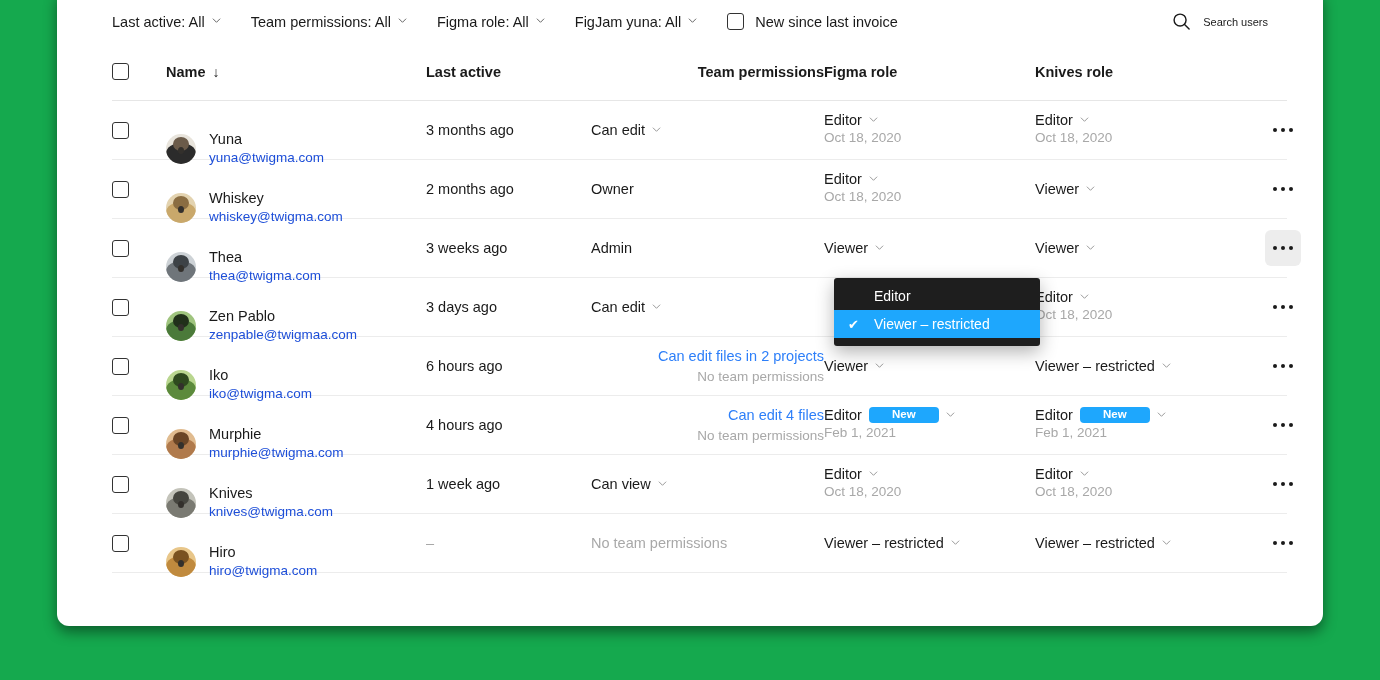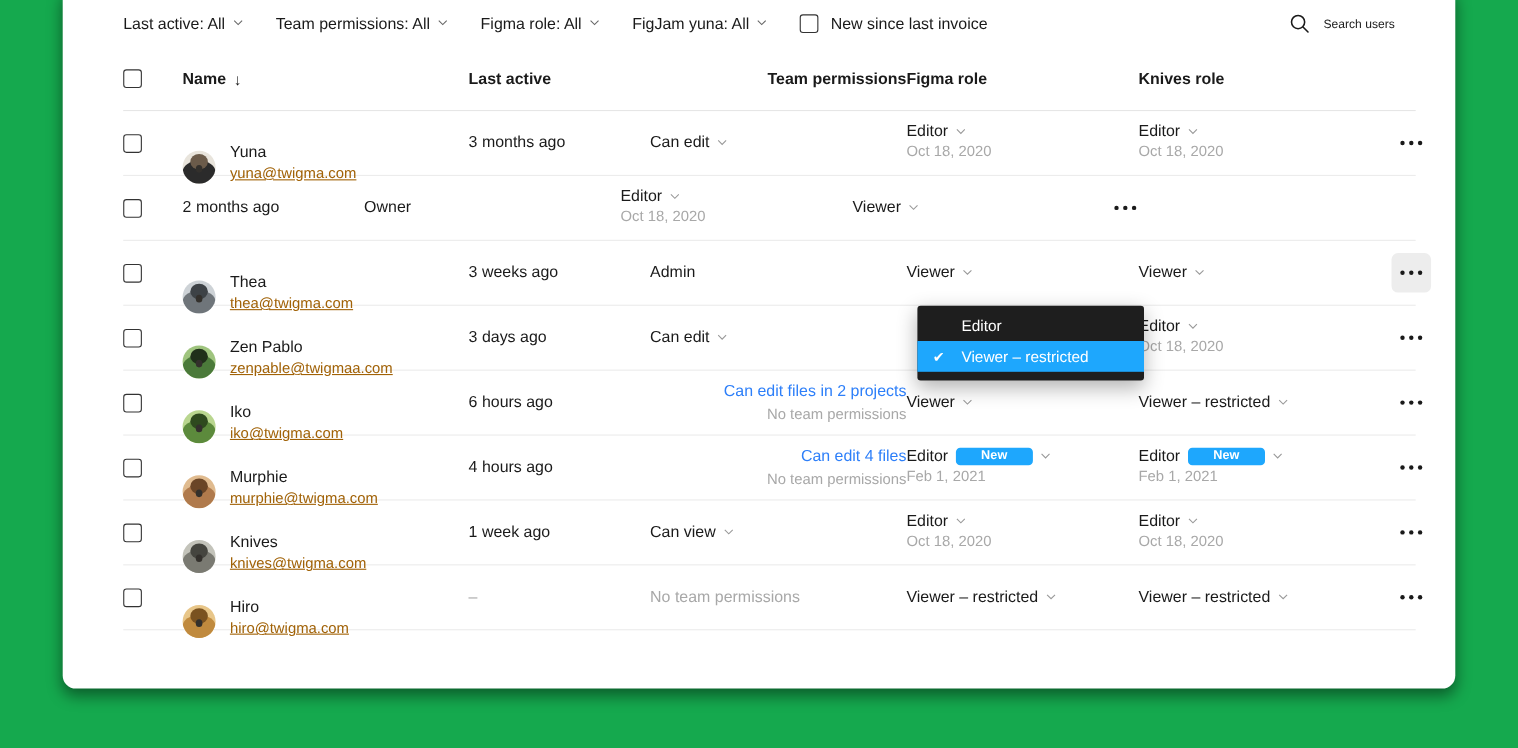--- a/index.html
+++ b/index.html
@@ -68,29 +68,29 @@
   .c-team  { width: 233px; flex: none; text-align: right; }
   .c-figma { width: 211px; flex: none; }
   .c-figjam{ width: 212px; flex: none; }
   .c-more  { flex: 1; display: flex; justify-content: flex-start; }
   .th {
     font-size: 14.5px; font-weight: bold; color: #1a1a1a;
   }
   .th.namecol { display:flex; align-items:center; gap:7px; }
   .arrow-down { font-size: 14px; font-weight: normal; }
   
-  .namecell { display: flex; align-items: flex-end; gap: 13px; margin-top: 37px; }
+  .namecell { display: flex; align-items: center; gap: 13px; margin-top: 37px; }
   .avatar {
     width: 30px; height: 30px; border-radius: 50%; flex: none;
     position: relative; overflow: hidden;
     background: #c9c2b6;
   }
   .avatar .a1,.avatar .a2,.avatar .a3 { position:absolute; }
   .nm { font-size: 14.5px; color: #1a1a1a; line-height: 1.35; }
-  .em { font-size: 13.5px; color: #a16207; line-height: 1.35; text-decoration: underline; }
+  .em { font-size: 13.5px; color: #1d4ed8; line-height: 1.35; }
   .txt { font-size: 14.5px; color: #1a1a1a; }
   .txt.grey { color: #a8a8a8; }
   .sub { font-size: 13.5px; color: #a8a8a8; line-height: 1.45; }
   .link { font-size: 14.5px; color: #2d7ff9; cursor: pointer; line-height:1.45;}
   .roleline { display: flex; align-items: center; gap: 7px; }
   .role { font-size: 14.5px; color: #1a1a1a; }
   .role.grey { color: #a8a8a8; }
   .badge {
     background: #1ea7fd; color: #fff; font-size: 11.5px; font-weight: bold;
     border-radius: 4px; padding: 2px 23px 3px; line-height: 1;
@@ -242,20 +242,33 @@
               <i></i>
               <i></i>
               <i></i>
             </span>
           </div>
         </div>
         <div class="tr">
           <div class="c-check">
             <span class="cbox"></span>
           </div>
+          <div class="c-name">
+            <div class="namecell">
+              <span class="avatar" style="background:#e3d3b0">
+                <span class="a1" style="left:0;top:9px;width:30px;height:21px;background:#c9a86b;border-radius:50% 50% 40% 40%"></span>
+                <span class="a2" style="left:7px;top:3px;width:16px;height:14px;background:#8a6d42;border-radius:50%"></span>
+                <span class="a3" style="left:12px;top:13px;width:6px;height:7px;background:#33302c;border-radius:50%"></span>
+              </span>
+              <span>
+                <span class="nm" style="display:block">Whiskey</span>
+                <span class="em" style="display:block">whiskey@twigma.com</span>
+              </span>
+            </div>
+          </div>
           <div class="c-last"><span class="txt">2 months ago</span></div>
           <div class="c-team">
             <div class="roleline">
               <span class="role">Owner</span>
             </div>
           </div>
           <div class="c-figma">
             <div class="roleline">
               <span class="role">Editor</span>
               <span class="chev">

